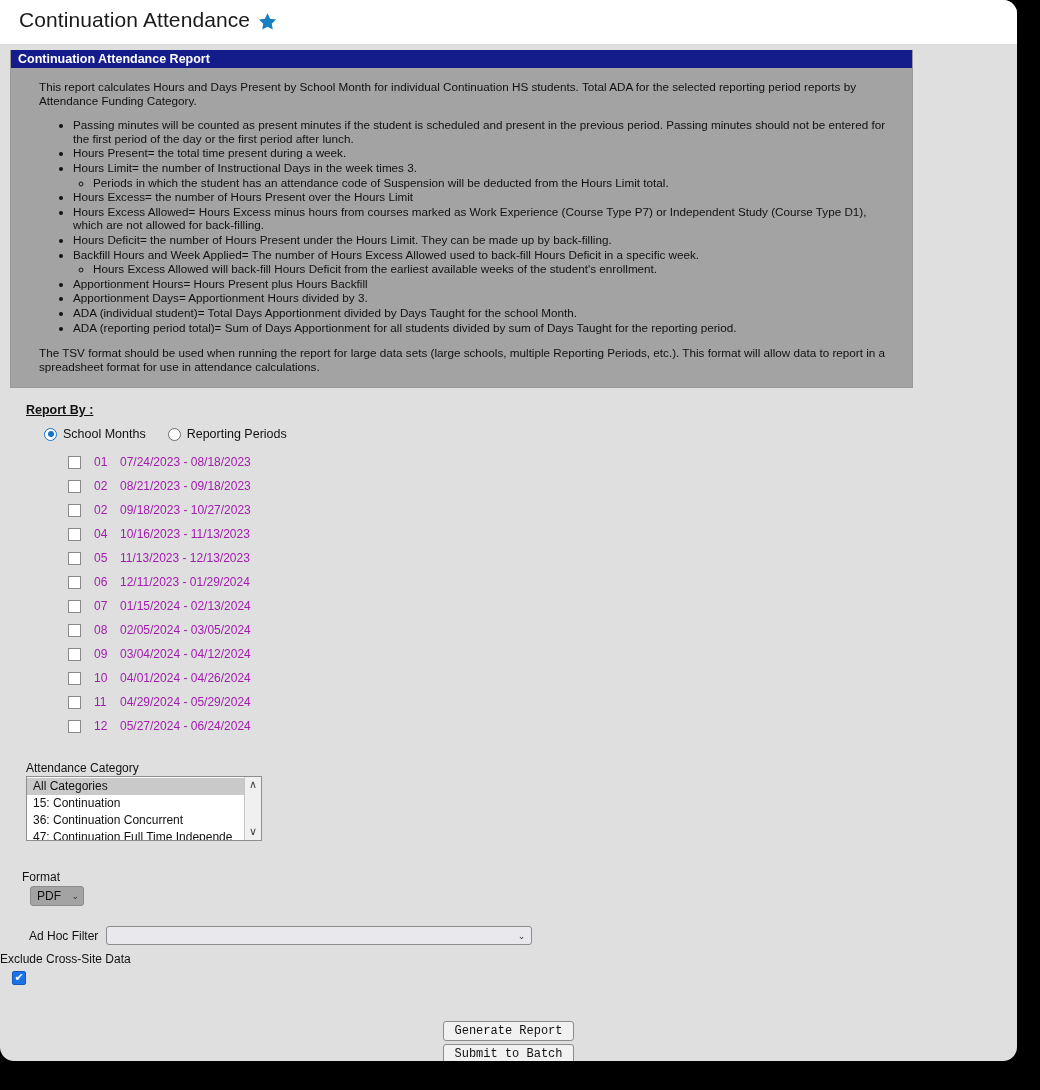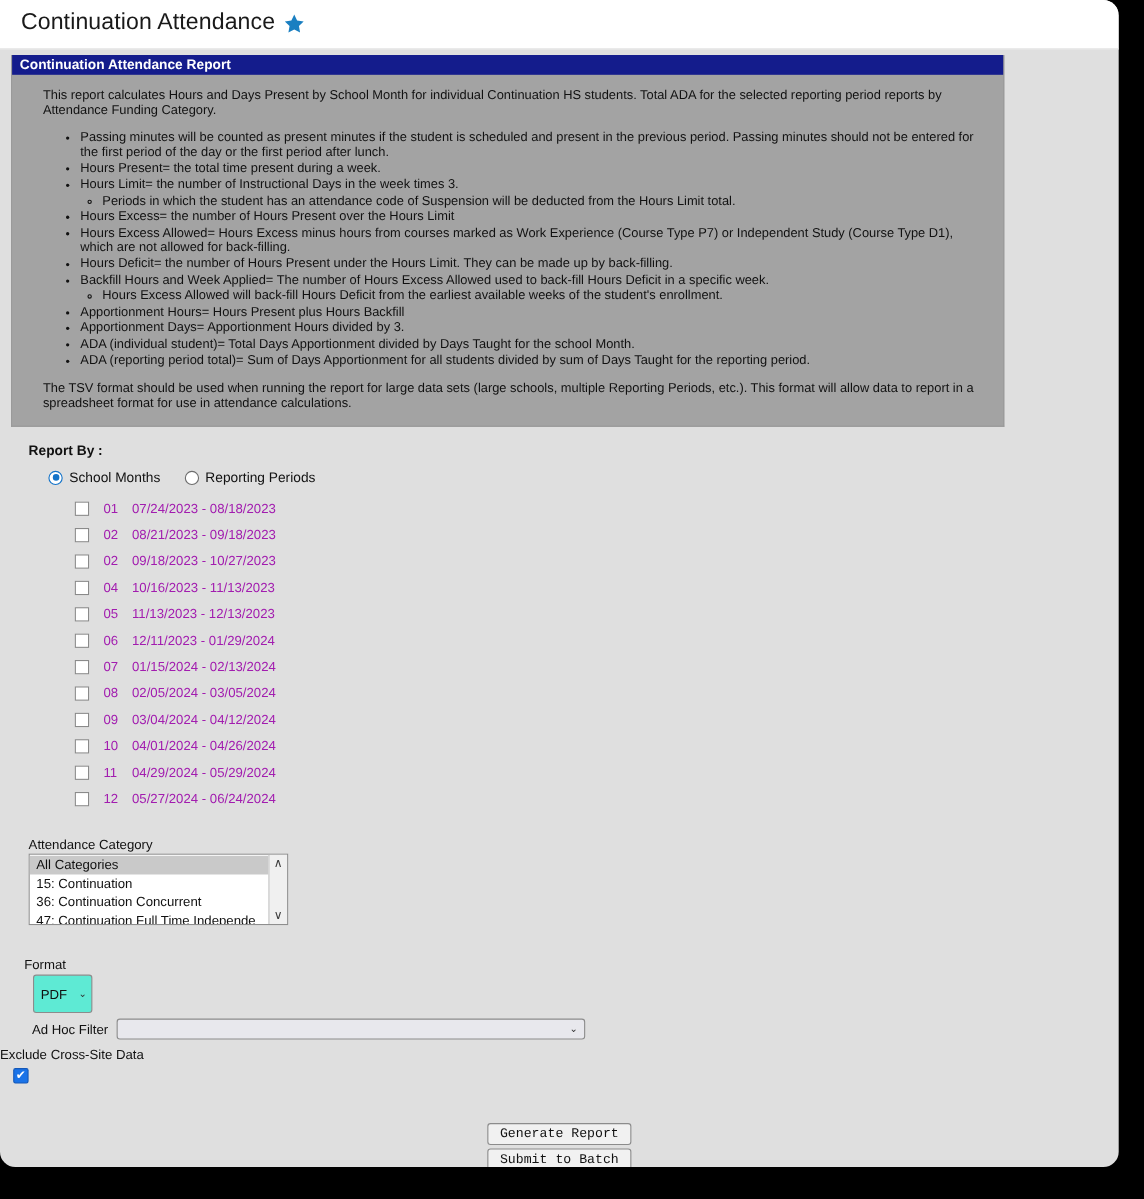--- a/index.html
+++ b/index.html
@@ -119,21 +119,21 @@
   .field-label-bold {
     font-size: 12.5px;
     font-weight: bold;
     color: #111111;
   }
   .field-label {
     font-size: 12px;
     color: #111111;
   }
 
-  #report-by-label { position: absolute; left: 26px; top: 21px; }
+  #report-by-label { position: absolute; left: 26px; top: 21px; text-decoration: underline; }
 
   #report-by-radios {
     position: absolute;
     left: 44px;
     top: 45px;
     display: flex;
     align-items: center;
   }
   .radio-opt {
     display: flex;
@@ -238,22 +238,22 @@
     font-family: "DejaVu Sans", sans-serif;
   }
 
   
   #format-label { position: absolute; left: 22px; top: 488px; }
   #format-select {
     position: absolute;
     left: 30px;
     top: 504px;
     width: 54px;
-    height: 35px;
-    background: #5eead4;
+    height: 20px;
+    background: #a3a3a3;
     border: 1px solid #8c8c8c;
     border-radius: 3px;
     box-sizing: border-box;
     font-size: 12px;
     color: #111;
     display: flex;
     align-items: center;
     justify-content: space-between;
     padding: 0 4px 0 6px;
   }

